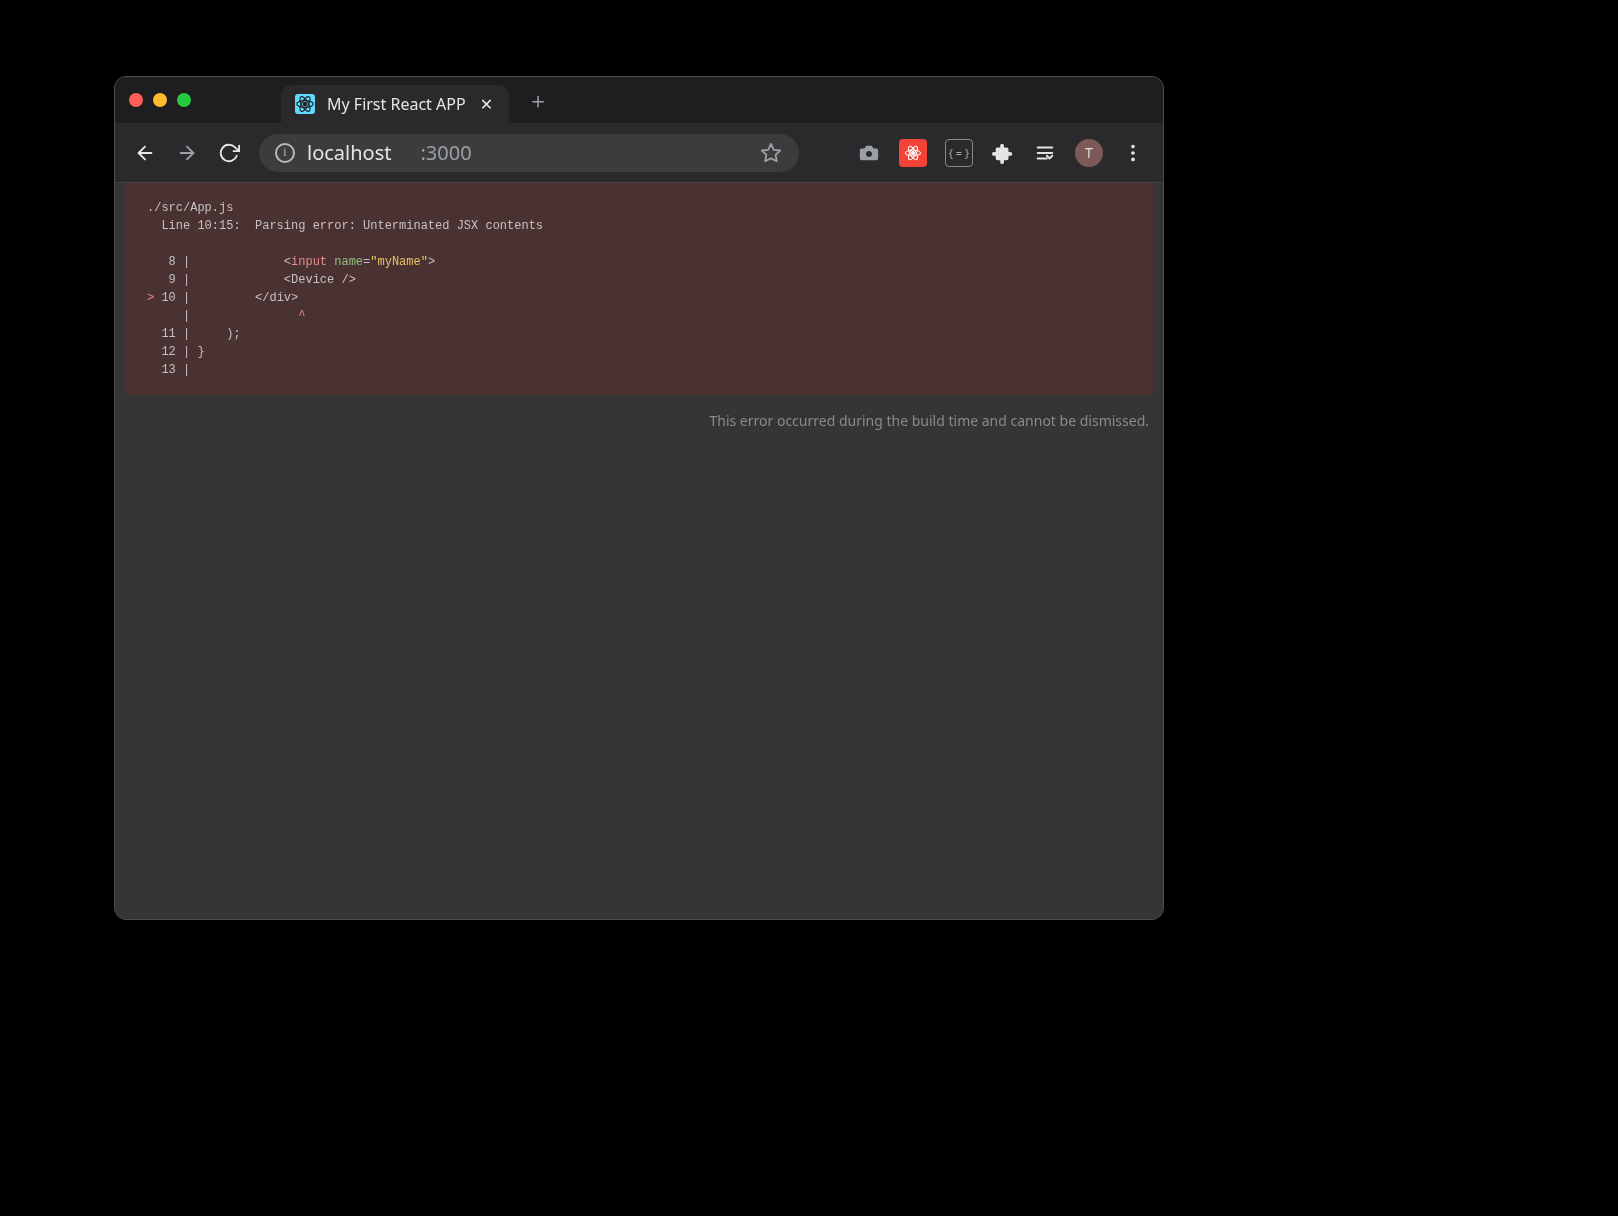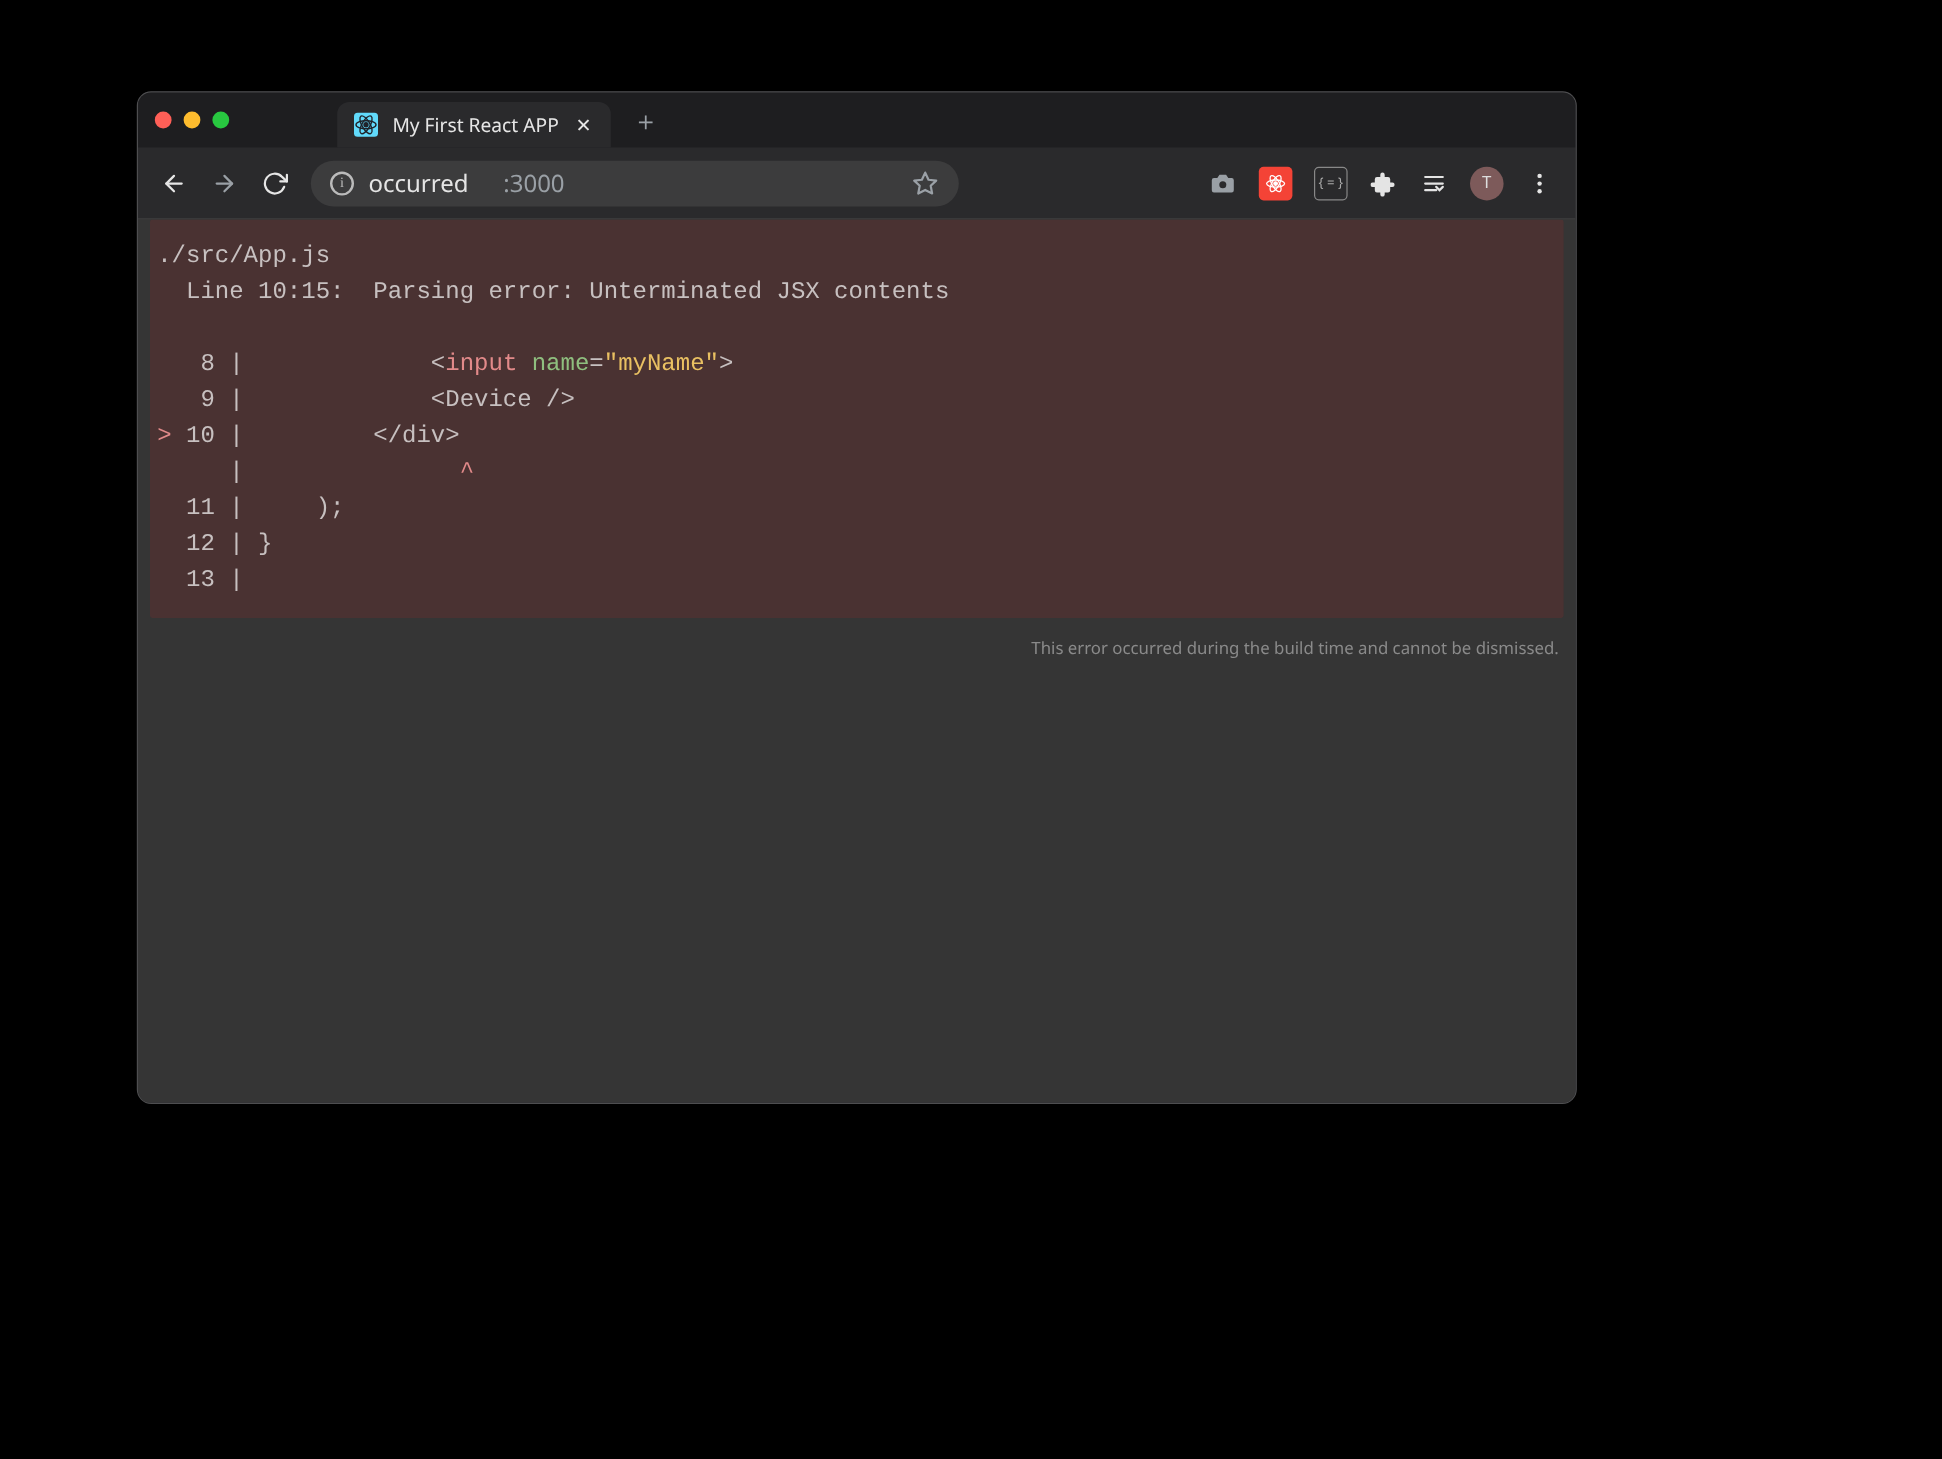--- a/index.html
+++ b/index.html
@@ -27,21 +27,21 @@
     width:1618px;
     height:1216px;
     overflow:hidden;
     font-family:system-ui,-apple-system,"Segoe UI",Roboto,Helvetica,Arial,sans-serif;
   }
 
   
   .window{
     position:absolute;
     left:114px; top:76px;
-    width:1200px; height:844px;
+    width:1050px; height:844px;
     background:var(--chrome);
     border:1px solid #4e4e50;
     border-radius:12px;
     overflow:hidden;
     box-shadow:0 30px 80px rgba(0,0,0,.7);
     display:flex;
     flex-direction:column;
   }
 
   
@@ -149,23 +149,23 @@
   h1.err-title{
     margin:0;
     padding:18px 14px 22px;
     font-size:30px;
     font-weight:400;
     color:var(--error-red);
   }
   pre.err-block{
     margin:0 10px;
     background:var(--code-bg);
-    padding:16px 6px;
+    padding:16px 22px;
     font-family:"SFMono-Regular",Consolas,"Liberation Mono",Menlo,monospace;
-    font-size:20px;
+    font-size:12px;
     line-height:1.5;
     color:var(--code-text-light);
     white-space:pre;
     overflow-x:auto;
     border-radius:2px;
   }
   .hint-line{
     padding:16px 14px;
     font-size:14px;
     color:var(--hint);
@@ -222,21 +222,21 @@
     <div class="navicon active">
       <svg viewBox="0 0 24 24" fill="none" stroke="currentColor" stroke-width="2" stroke-linecap="round" stroke-linejoin="round">
           <polyline points="23 4 23 10 17 10"></polyline>
           <path d="M20.49 15a9 9 0 1 1-2.12-9.36L23 10"></path>
         </svg>
     </div>
 
     <div class="omnibox">
       <div class="info-ico">i</div>
       <div class="url">
-        <span>occurred</span>
+        <span>localhost</span>
           <span class="port">:3000</span>
       </div>
       <div class="navicon star">
         <svg viewBox="0 0 24 24" fill="none" stroke="currentColor" stroke-width="2" stroke-linejoin="round">
             <polygon points="12 2 15 8.5 22 9.3 17 14 18.3 21 12 17.8 5.7 21 7 14 2 9.3 9 8.5 12 2"></polygon>
           </svg>
       </div>
     </div>
 
     <div class="ext-row">

